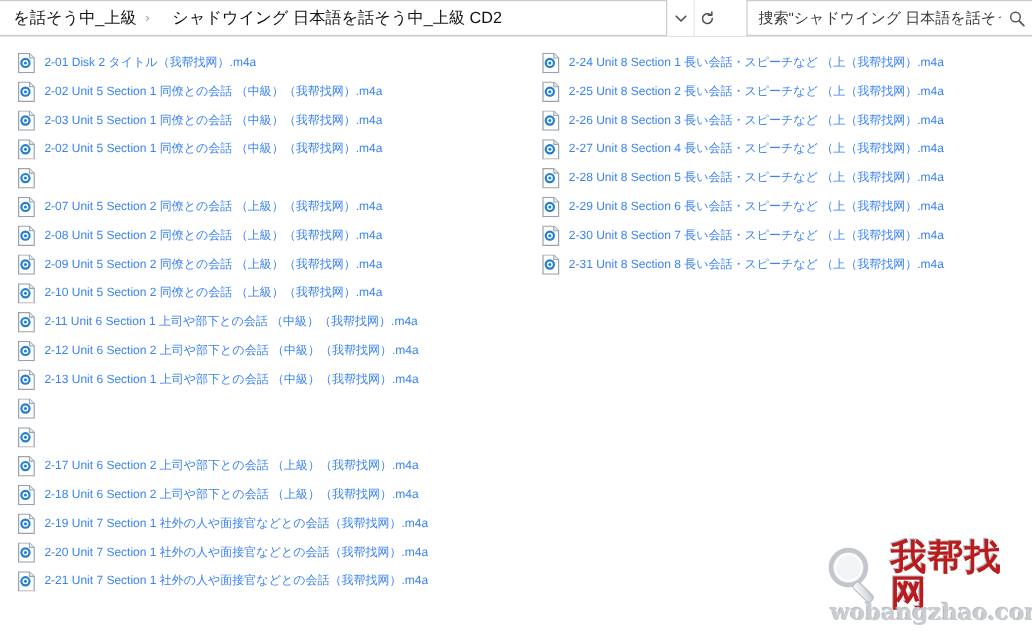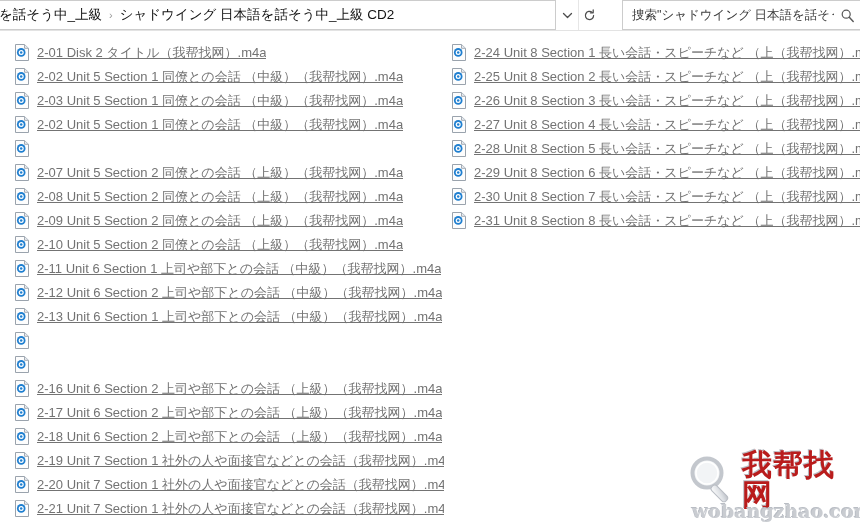--- a/index.html
+++ b/index.html
@@ -50,22 +50,23 @@
     display: flex;
     align-items: center;
     overflow: hidden;
   }
 
   .crumb {
     font-size: 13.5px;
     line-height: 30px;
     color: #121212;
     white-space: nowrap;
-  }
-  #crumb-first { padding-left: 0px; margin-left: -1px; }
+    margin-left: 12px;
+  }
+  #crumb-first { padding-left: 12px; margin-left: -1px; }
   .crumb-sep {
     color: #9a9a9a;
     font-size: 11px;
     padding: 0 7px;
     line-height: 30px;
     white-space: nowrap;
   }
 
   #addr-dropdown, #addr-refresh {
     flex: 0 0 22px;
@@ -137,27 +138,26 @@
   .file-icon {
     flex: 0 0 16px;
     width: 16px;
     height: 17px;
     margin-right: 7px;
     position: relative;
   }
   .file-icon svg { display: block; }
 
   .file-label {
-    font-size: 13px;
+    font-size: 10px;
     line-height: 17px;
-    color: #737373;
+    color: #3b82f6;
     white-space: nowrap;
     overflow: hidden;
     text-overflow: clip;
-    text-decoration: underline;
   }
 
   
   #watermark {
     position: absolute;
     right: 8px;
     bottom: 6px;
     width: 166px;
     height: 74px;
     pointer-events: none;
@@ -402,32 +402,20 @@
         <div class="file-item">
           <span class="file-icon">
             <svg width="16" height="17" viewBox="0 0 16 17">
               <path d="M1.5 0.5 H10.5 L14.5 4.3 V16.5 H1.5 Z" fill="#fdfdfd" stroke="#9aa3ad" stroke-width="1"></path>
               <path d="M10.5 0.7 L10.5 4.3 L14.3 4.3" fill="#e9edf1" stroke="#9aa3ad" stroke-width="0.9"></path>
               <circle cx="7.2" cy="8.4" r="4.3" fill="#1f7fd0"></circle>
               <circle cx="7.2" cy="8.4" r="2.5" fill="#ffffff"></circle>
               <circle cx="7.2" cy="8.4" r="1.25" fill="#1f7fd0"></circle>
             </svg>
           </span>
-        </div>
-        <div class="file-item">
-          <span class="file-icon">
-            <svg width="16" height="17" viewBox="0 0 16 17">
-              <path d="M1.5 0.5 H10.5 L14.5 4.3 V16.5 H1.5 Z" fill="#fdfdfd" stroke="#9aa3ad" stroke-width="1"></path>
-              <path d="M10.5 0.7 L10.5 4.3 L14.3 4.3" fill="#e9edf1" stroke="#9aa3ad" stroke-width="0.9"></path>
-              <circle cx="7.2" cy="8.4" r="4.3" fill="#1f7fd0"></circle>
-              <circle cx="7.2" cy="8.4" r="2.5" fill="#ffffff"></circle>
-              <circle cx="7.2" cy="8.4" r="1.25" fill="#1f7fd0"></circle>
-            </svg>
-          </span>
-          <span class="file-label">2-16 Unit 6 Section 2 上司や部下との会話 （上級）（我帮找网）.m4a</span>
         </div>
         <div class="file-item">
           <span class="file-icon">
             <svg width="16" height="17" viewBox="0 0 16 17">
               <path d="M1.5 0.5 H10.5 L14.5 4.3 V16.5 H1.5 Z" fill="#fdfdfd" stroke="#9aa3ad" stroke-width="1"></path>
               <path d="M10.5 0.7 L10.5 4.3 L14.3 4.3" fill="#e9edf1" stroke="#9aa3ad" stroke-width="0.9"></path>
               <circle cx="7.2" cy="8.4" r="4.3" fill="#1f7fd0"></circle>
               <circle cx="7.2" cy="8.4" r="2.5" fill="#ffffff"></circle>
               <circle cx="7.2" cy="8.4" r="1.25" fill="#1f7fd0"></circle>
             </svg>

